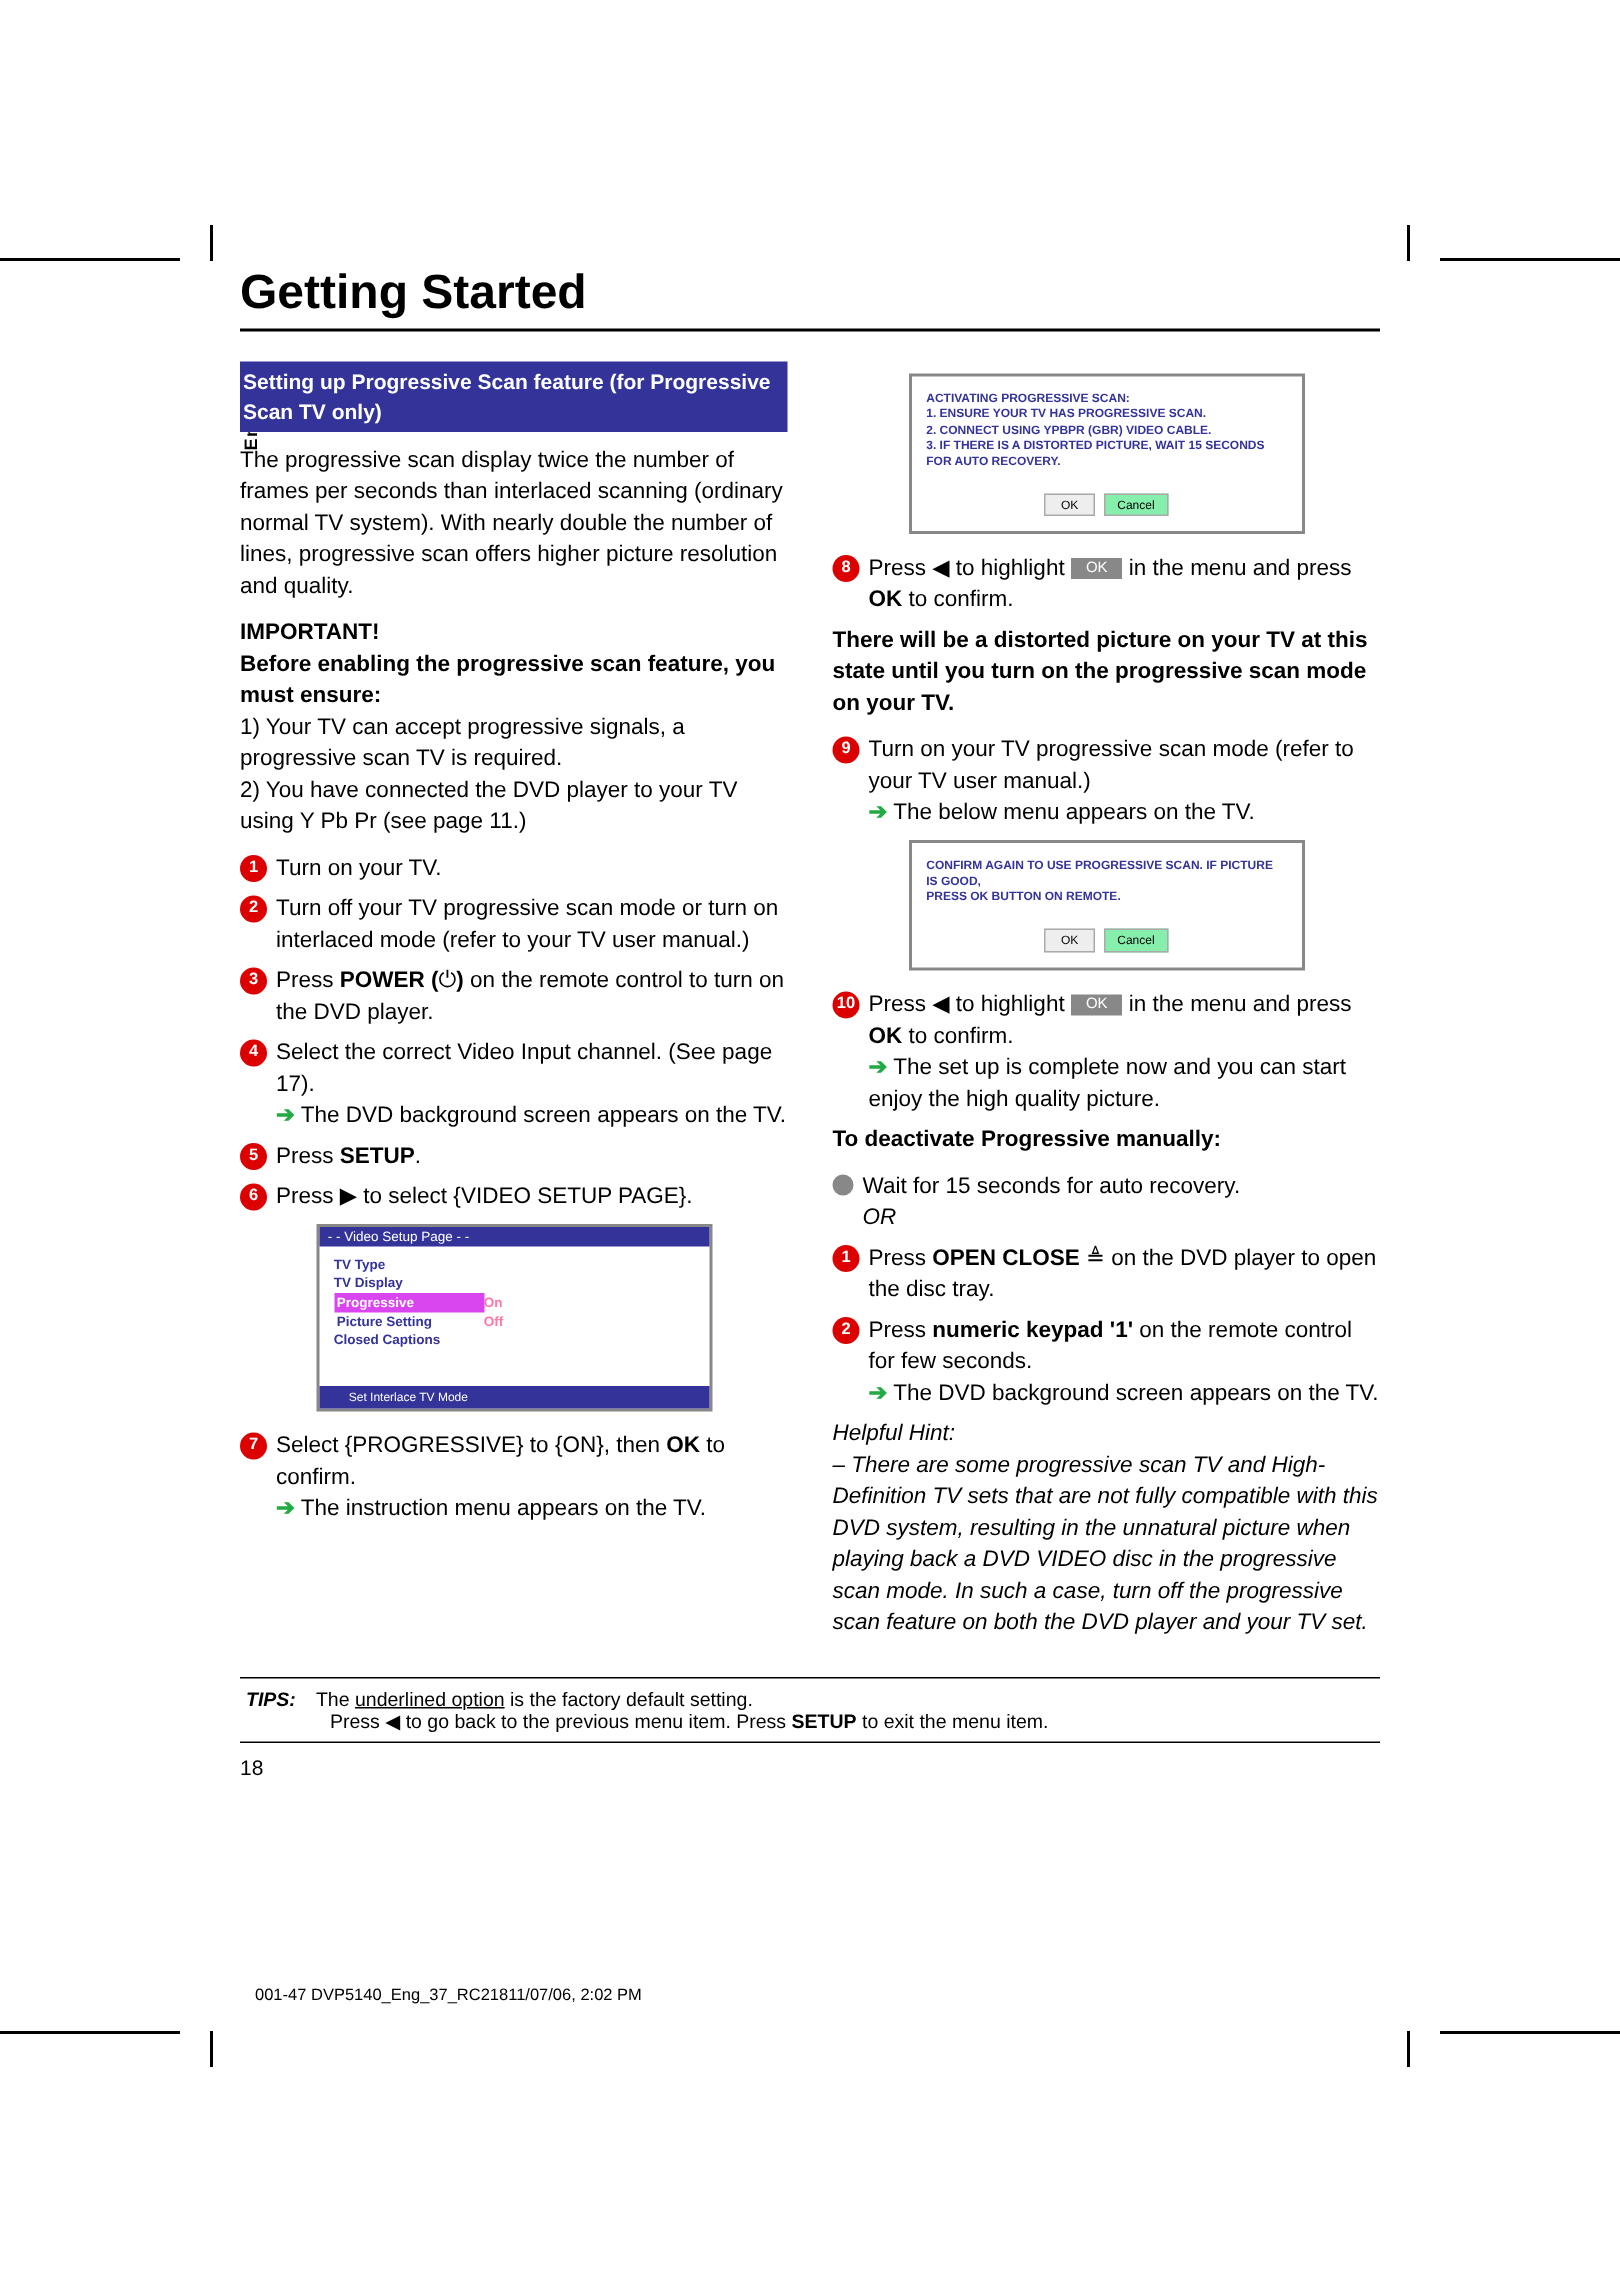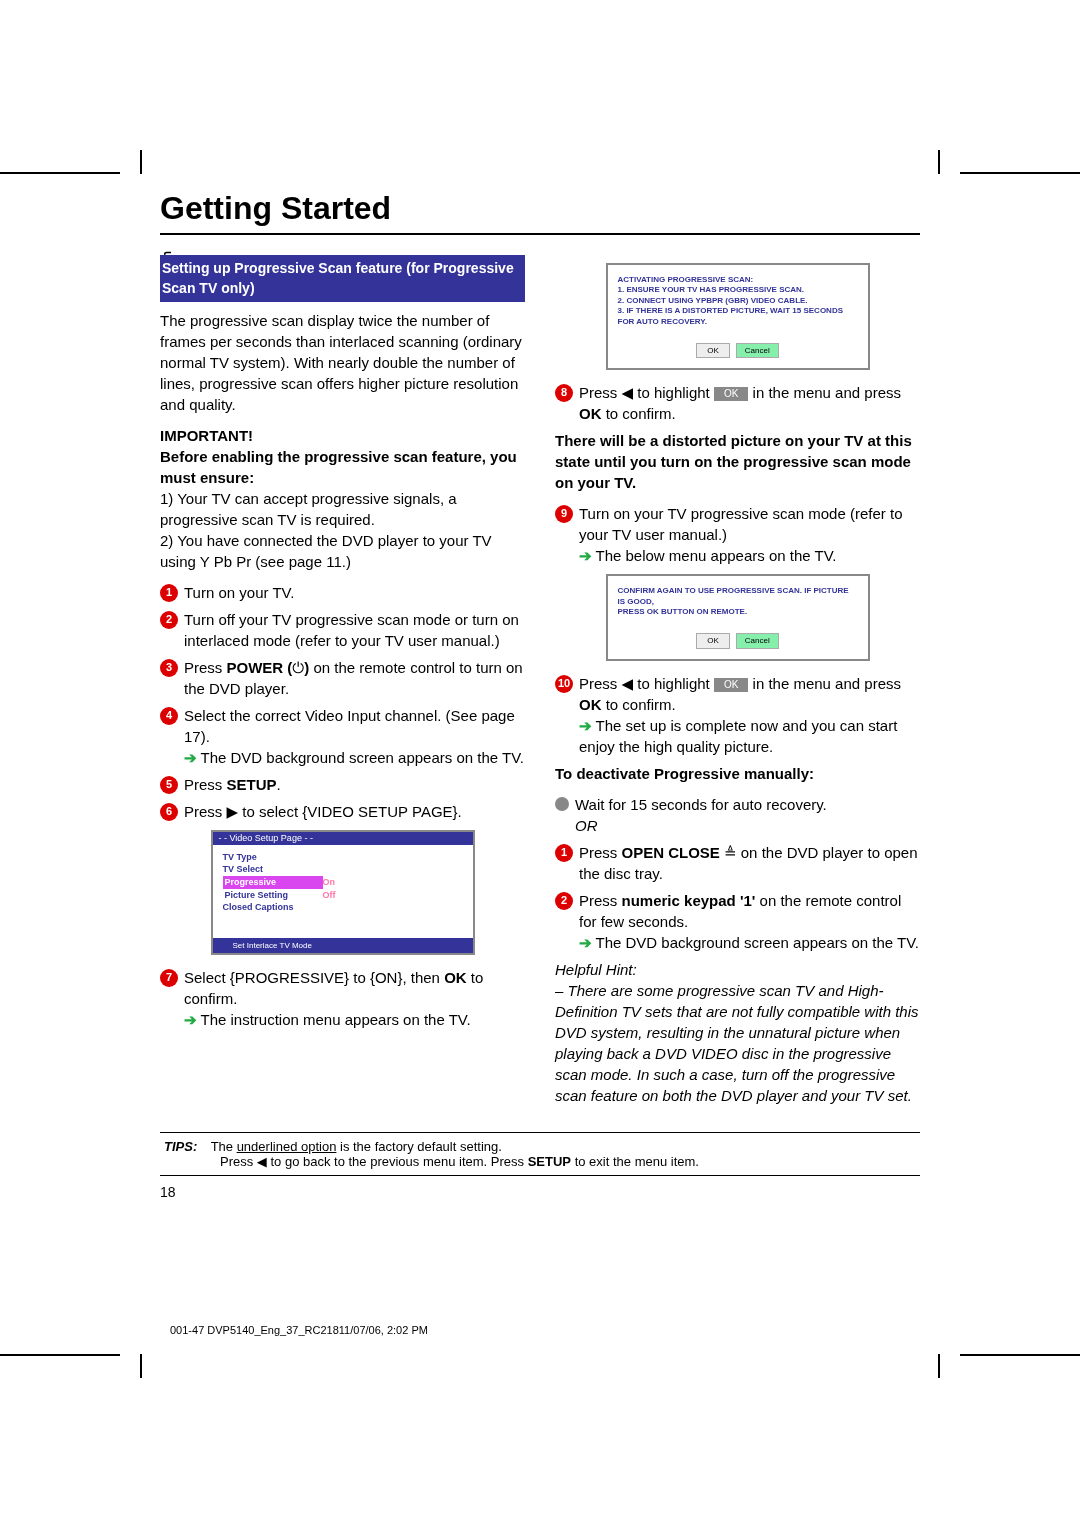--- a/index.html
+++ b/index.html
@@ -6,21 +6,21 @@
   body { font-family: Arial, Helvetica, sans-serif; background: #fff; width: 1080px; height: 1528px; position: relative; }
   .crop-mark { position: absolute; }
   .crop-tl-h { top: 172px; left: 0; width: 120px; height: 2px; background: #000; }
   .crop-tl-v { top: 150px; left: 140px; width: 2px; height: 24px; background: #000; }
   .crop-tr-h { top: 172px; right: 0; width: 120px; height: 2px; background: #000; }
   .crop-tr-v { top: 150px; right: 140px; width: 2px; height: 24px; background: #000; }
   .crop-bl-h { bottom: 172px; left: 0; width: 120px; height: 2px; background: #000; }
   .crop-bl-v { bottom: 150px; left: 140px; width: 2px; height: 24px; background: #000; }
   .crop-br-h { bottom: 172px; right: 0; width: 120px; height: 2px; background: #000; }
   .crop-br-v { bottom: 150px; right: 140px; width: 2px; height: 24px; background: #000; }
-  .page { position: absolute; top: 190px; left: 160px; width: 760px; }
+  .page { position: absolute; top: 176px; left: 160px; width: 760px; }
   h1 { font-size: 32px; font-weight: bold; margin-bottom: 6px; }
   .hr { border: none; border-top: 2px solid #000; margin-bottom: 20px; }
   .lang-tab { position: absolute; top: 250px; left: 160px; writing-mode: vertical-rl; transform: rotate(180deg); font-size: 12px; font-weight: bold; letter-spacing: 1px; }
   .cols { display: flex; gap: 30px; }
   .col { flex: 1; font-size: 15px; line-height: 1.4; }
   .section-header { background: #333399; color: #fff; padding: 4px 2px; font-weight: bold; font-size: 14px; margin-bottom: 8px; }
   p { margin-bottom: 10px; }
   .bold { font-weight: bold; }
   .step { display: flex; align-items: flex-start; margin-bottom: 6px; gap: 6px; }
   .num-circle { width: 18px; height: 18px; border-radius: 50%; background: #d00; color: #fff; font-size: 11px; font-weight: bold; display: inline-flex; align-items: center; justify-content: center; flex-shrink: 0; margin-top: 2px; }
@@ -100,21 +100,21 @@
           <span>Press ▶ to select {VIDEO SETUP PAGE}.</span>
         </div>
 
       <div class="screenshot">
         <div class="screenshot-header">- -   Video Setup Page   - -</div>
         <div class="menu-row">
             <span>TV Type</span>
             <span></span>
           </div>
         <div class="menu-row">
-            <span>TV Select</span>
+            <span>TV Display</span>
             <span></span>
           </div>
         <div class="menu-row hl">
             <span>Progressive</span>
             <span>On</span>
           </div>
         <div class="menu-row hl">
             <span style="background:none;color:#333399;">Picture Setting</span>
             <span>Off</span>
           </div>

